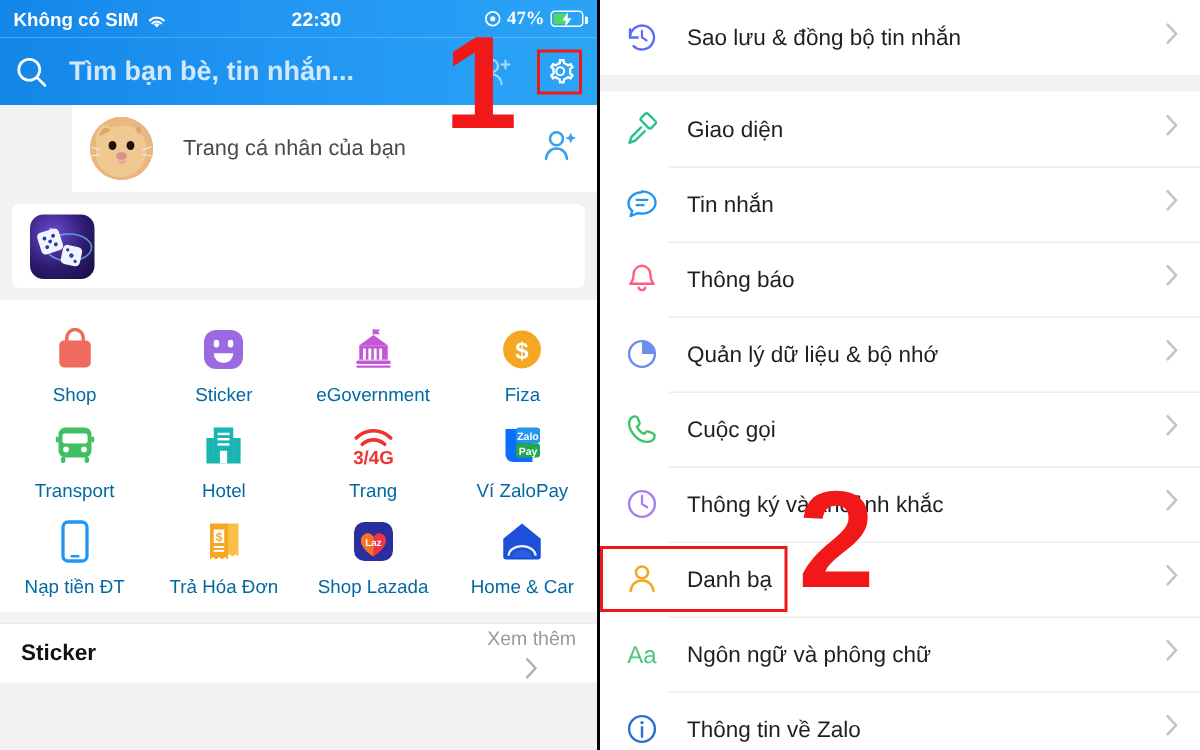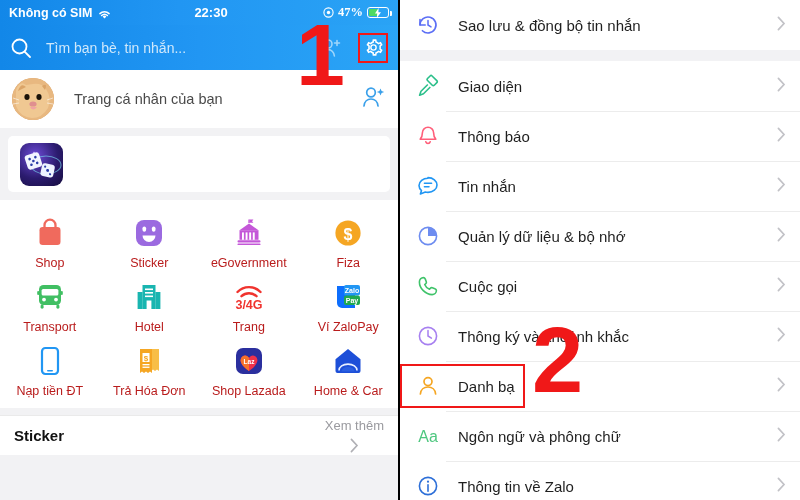--- a/index.html
+++ b/index.html
@@ -52,37 +52,38 @@
   }
 
   
   .searchbar {
     height: 45px; width: 100%;
     background: linear-gradient(90deg,#1287e8 0%,#2196f3 50%,#2ba5f6 100%);
     display: flex; align-items: center; padding: 0 10px;
     position: relative;
   }
   .search-placeholder {
-    color: #cfe8fb; font-size: 14px; margin-left: 14px;
+    color: #cfe8fb; font-size: 18px; margin-left: 14px; font-weight: bold;
   }
   .gear-box {
     margin-left: auto; position: relative; z-index: 3;
     width: 30px; height: 30px;
     display: flex; align-items: center; justify-content: center;
     border: 2px solid #f01818;
   }
   .addfriend-hdr {
     position: absolute; right: 56px; top: 13px; z-index: 1;
   }
 
   
   .profile-row {
     background: #fff; height: 58px;
     display: flex; align-items: center; padding: 0 12px;
     position: relative;
+    margin-left: 48px;
   }
   .avatar {
     width: 42px; height: 42px; border-radius: 50%;
     overflow: hidden; flex: none;
     background: #d9a066;
     position: relative;
   }
   .profile-name { margin-left: 20px; font-size: 14.5px; color: #4a4a4a; }
   .addfriend-profile { margin-left: auto; }
 
@@ -120,21 +121,21 @@
   }
   .app-row { display: flex; }
   .app-cell {
     flex: 1; display: flex; flex-direction: column;
     align-items: center; padding: 6px 0 4px;
   }
   .app-icon {
     height: 34px; display: flex; align-items: center; justify-content: center;
     margin-bottom: 6px;
   }
-  .app-label { font-size: 12.5px; color: #b91c1c; }
+  .app-label { font-size: 12.5px; color: #0369a1; }
 
   
   .sticker-sep { height: 7px; background: #f2f2f4; }
   .sticker-row {
     background: #fff; height: 40px; display: flex; align-items: center;
     padding: 0 14px; border-top: 1px solid #eaeaea;
   }
   .sticker-title { font-size: 15px; font-weight: bold; color: #111; }
   .sticker-more {
     margin-left: auto; font-size: 13px; color: #9a9a9f;
@@ -488,40 +489,40 @@
       <span class="mi-chevron">
         <svg width="9" height="15" viewBox="0 0 9 15">
             <path d="M1.4 1.4 7 7.5l-5.6 6.1" fill="none" stroke="#c2c2c7" stroke-width="1.7" stroke-linecap="round"></path>
           </svg>
       </span>
     </div>
 
     <div class="menu-item">
       <span class="mi-icon">
         <svg width="24" height="24" viewBox="0 0 24 24">
+          <path d="M12 3.6c5 0 9 3.3 9 7.4s-4 7.4-9 7.4a11 11 0 0 1-2.7-.33L4.4 20l1.1-3.4c-1.6-1.35-2.5-3.1-2.5-5 0-4.1 4-7.4 9-7.4z" fill="none" stroke="#2196f3" stroke-width="1.6" stroke-linejoin="round"></path>
+          <path d="M8.4 9.3h7.2M8.4 12.8h4.6" stroke="#2196f3" stroke-width="1.5" stroke-linecap="round"></path>
+        </svg>
+      </span>
+      <span class="mi-label">Tin nhắn</span>
+      <span class="mi-chevron">
+        <svg width="9" height="15" viewBox="0 0 9 15">
+            <path d="M1.4 1.4 7 7.5l-5.6 6.1" fill="none" stroke="#c2c2c7" stroke-width="1.7" stroke-linecap="round"></path>
+          </svg>
+      </span>
+    </div>
+
+    <div class="menu-item">
+      <span class="mi-icon">
+        <svg width="24" height="24" viewBox="0 0 24 24">
           <path d="M12 3.2a5.6 5.6 0 0 1 5.6 5.6c0 4 1.5 5.6 2.2 6.4H4.2c.7-.8 2.2-2.4 2.2-6.4A5.6 5.6 0 0 1 12 3.2z" fill="none" stroke="#ff5f7a" stroke-width="1.6" stroke-linejoin="round"></path>
           <path d="M9.8 17.8a2.3 2.3 0 0 0 4.4 0" fill="none" stroke="#ff5f7a" stroke-width="1.6" stroke-linecap="round"></path>
         </svg>
       </span>
       <span class="mi-label">Thông báo</span>
-      <span class="mi-chevron">
-        <svg width="9" height="15" viewBox="0 0 9 15">
-            <path d="M1.4 1.4 7 7.5l-5.6 6.1" fill="none" stroke="#c2c2c7" stroke-width="1.7" stroke-linecap="round"></path>
-          </svg>
-      </span>
-    </div>
-
-    <div class="menu-item">
-      <span class="mi-icon">
-        <svg width="24" height="24" viewBox="0 0 24 24">
-          <path d="M12 3.6c5 0 9 3.3 9 7.4s-4 7.4-9 7.4a11 11 0 0 1-2.7-.33L4.4 20l1.1-3.4c-1.6-1.35-2.5-3.1-2.5-5 0-4.1 4-7.4 9-7.4z" fill="none" stroke="#2196f3" stroke-width="1.6" stroke-linejoin="round"></path>
-          <path d="M8.4 9.3h7.2M8.4 12.8h4.6" stroke="#2196f3" stroke-width="1.5" stroke-linecap="round"></path>
-        </svg>
-      </span>
-      <span class="mi-label">Tin nhắn</span>
       <span class="mi-chevron">
         <svg width="9" height="15" viewBox="0 0 9 15">
             <path d="M1.4 1.4 7 7.5l-5.6 6.1" fill="none" stroke="#c2c2c7" stroke-width="1.7" stroke-linecap="round"></path>
           </svg>
       </span>
     </div>
 
     <div class="menu-item">
       <span class="mi-icon">
         <svg width="24" height="24" viewBox="0 0 24 24">

